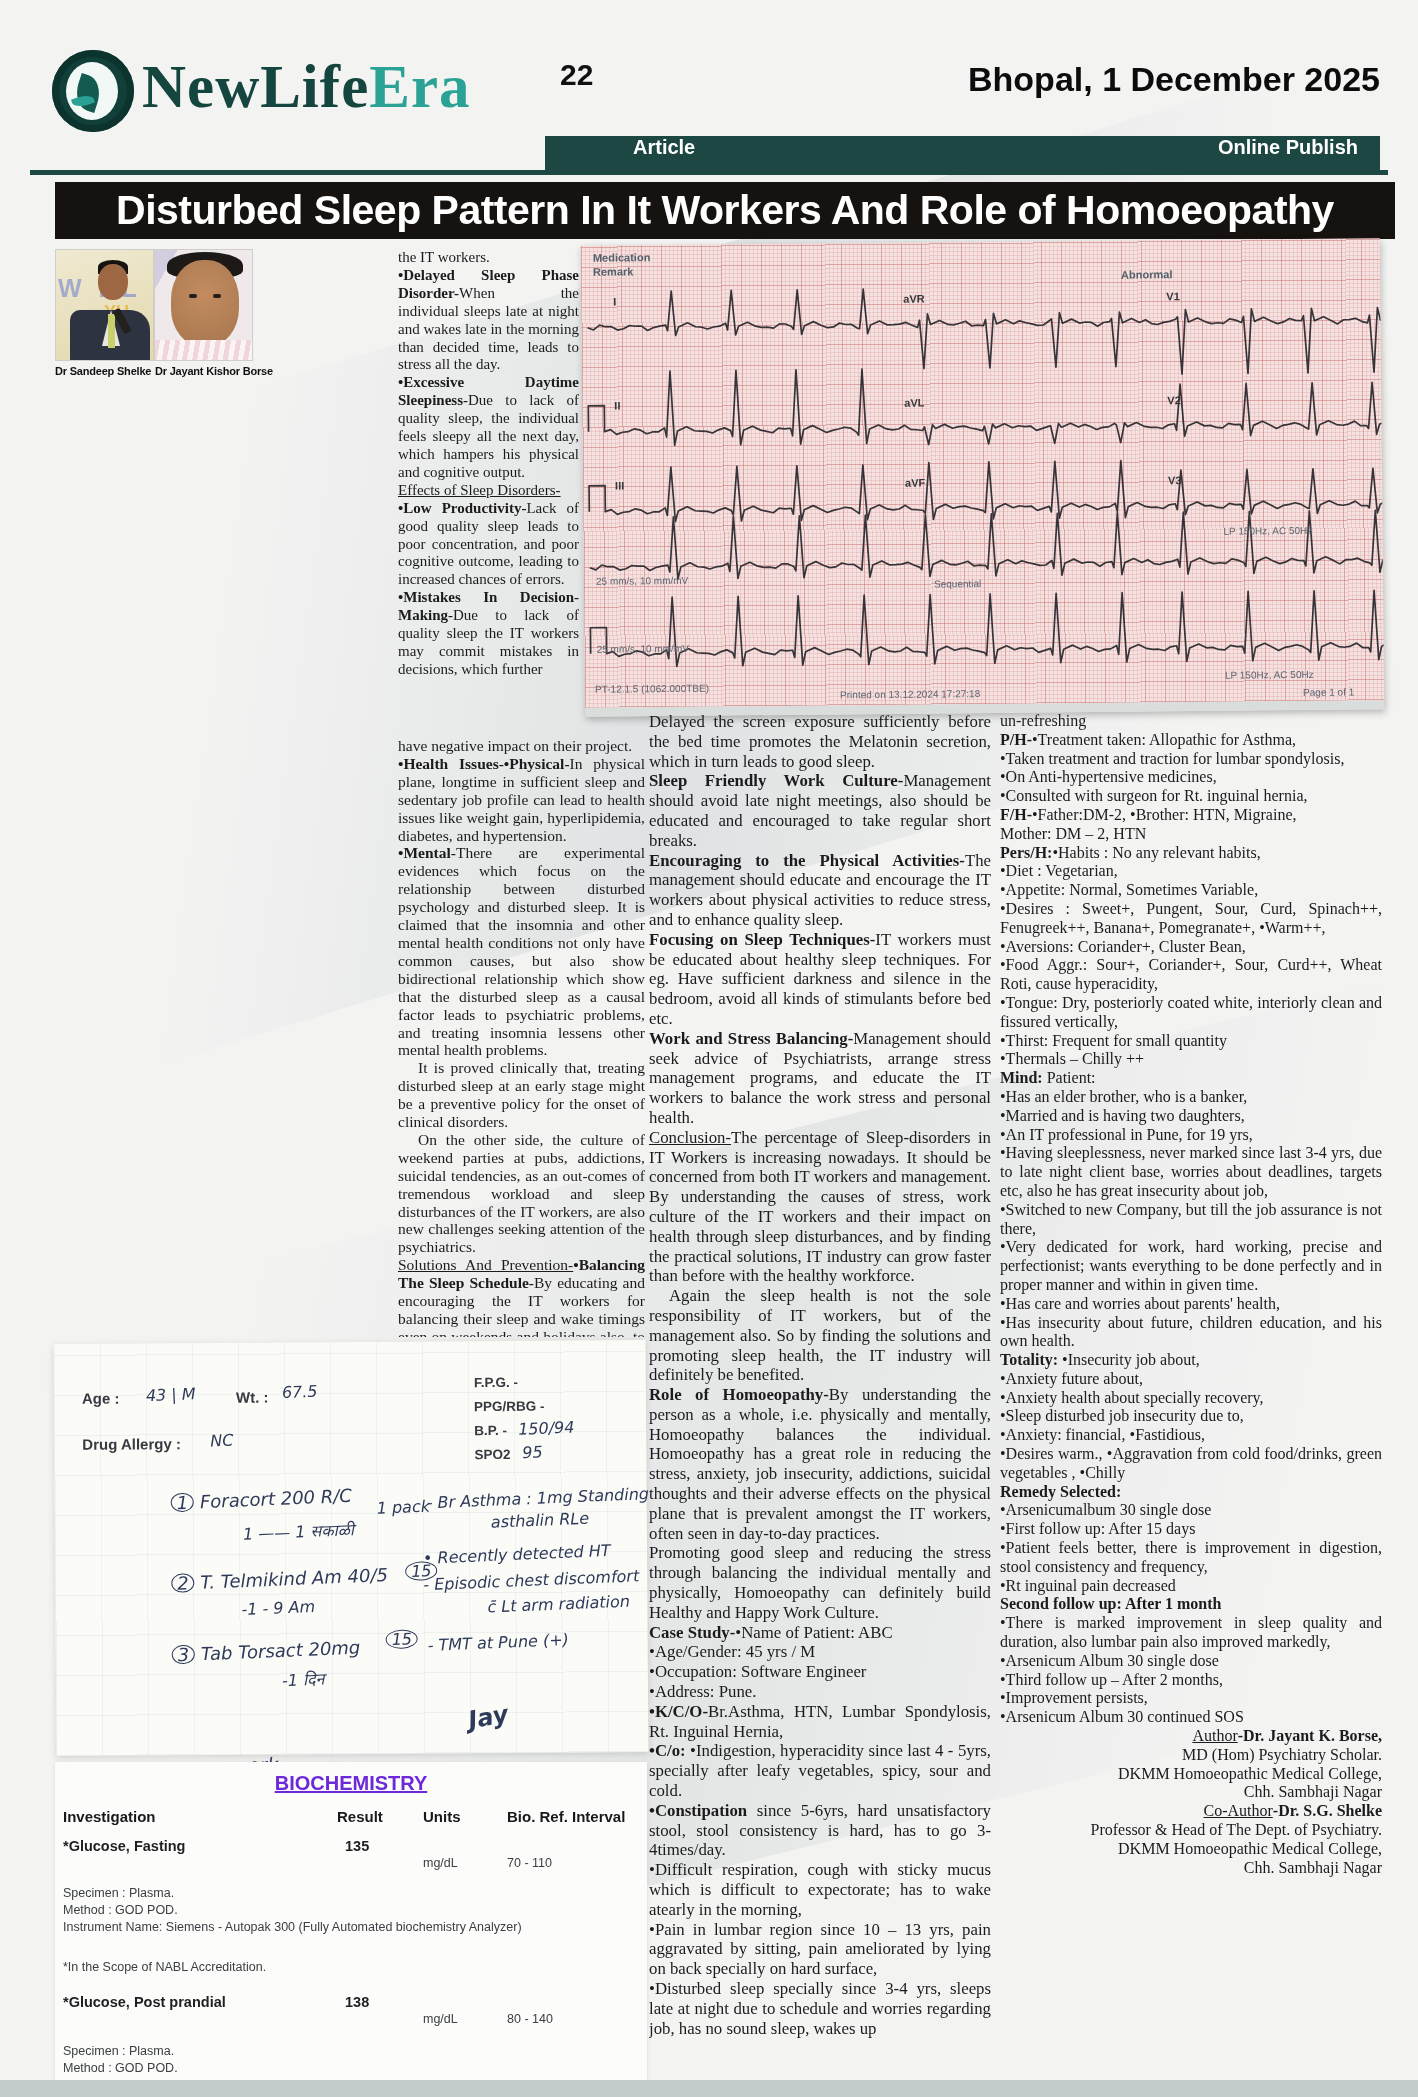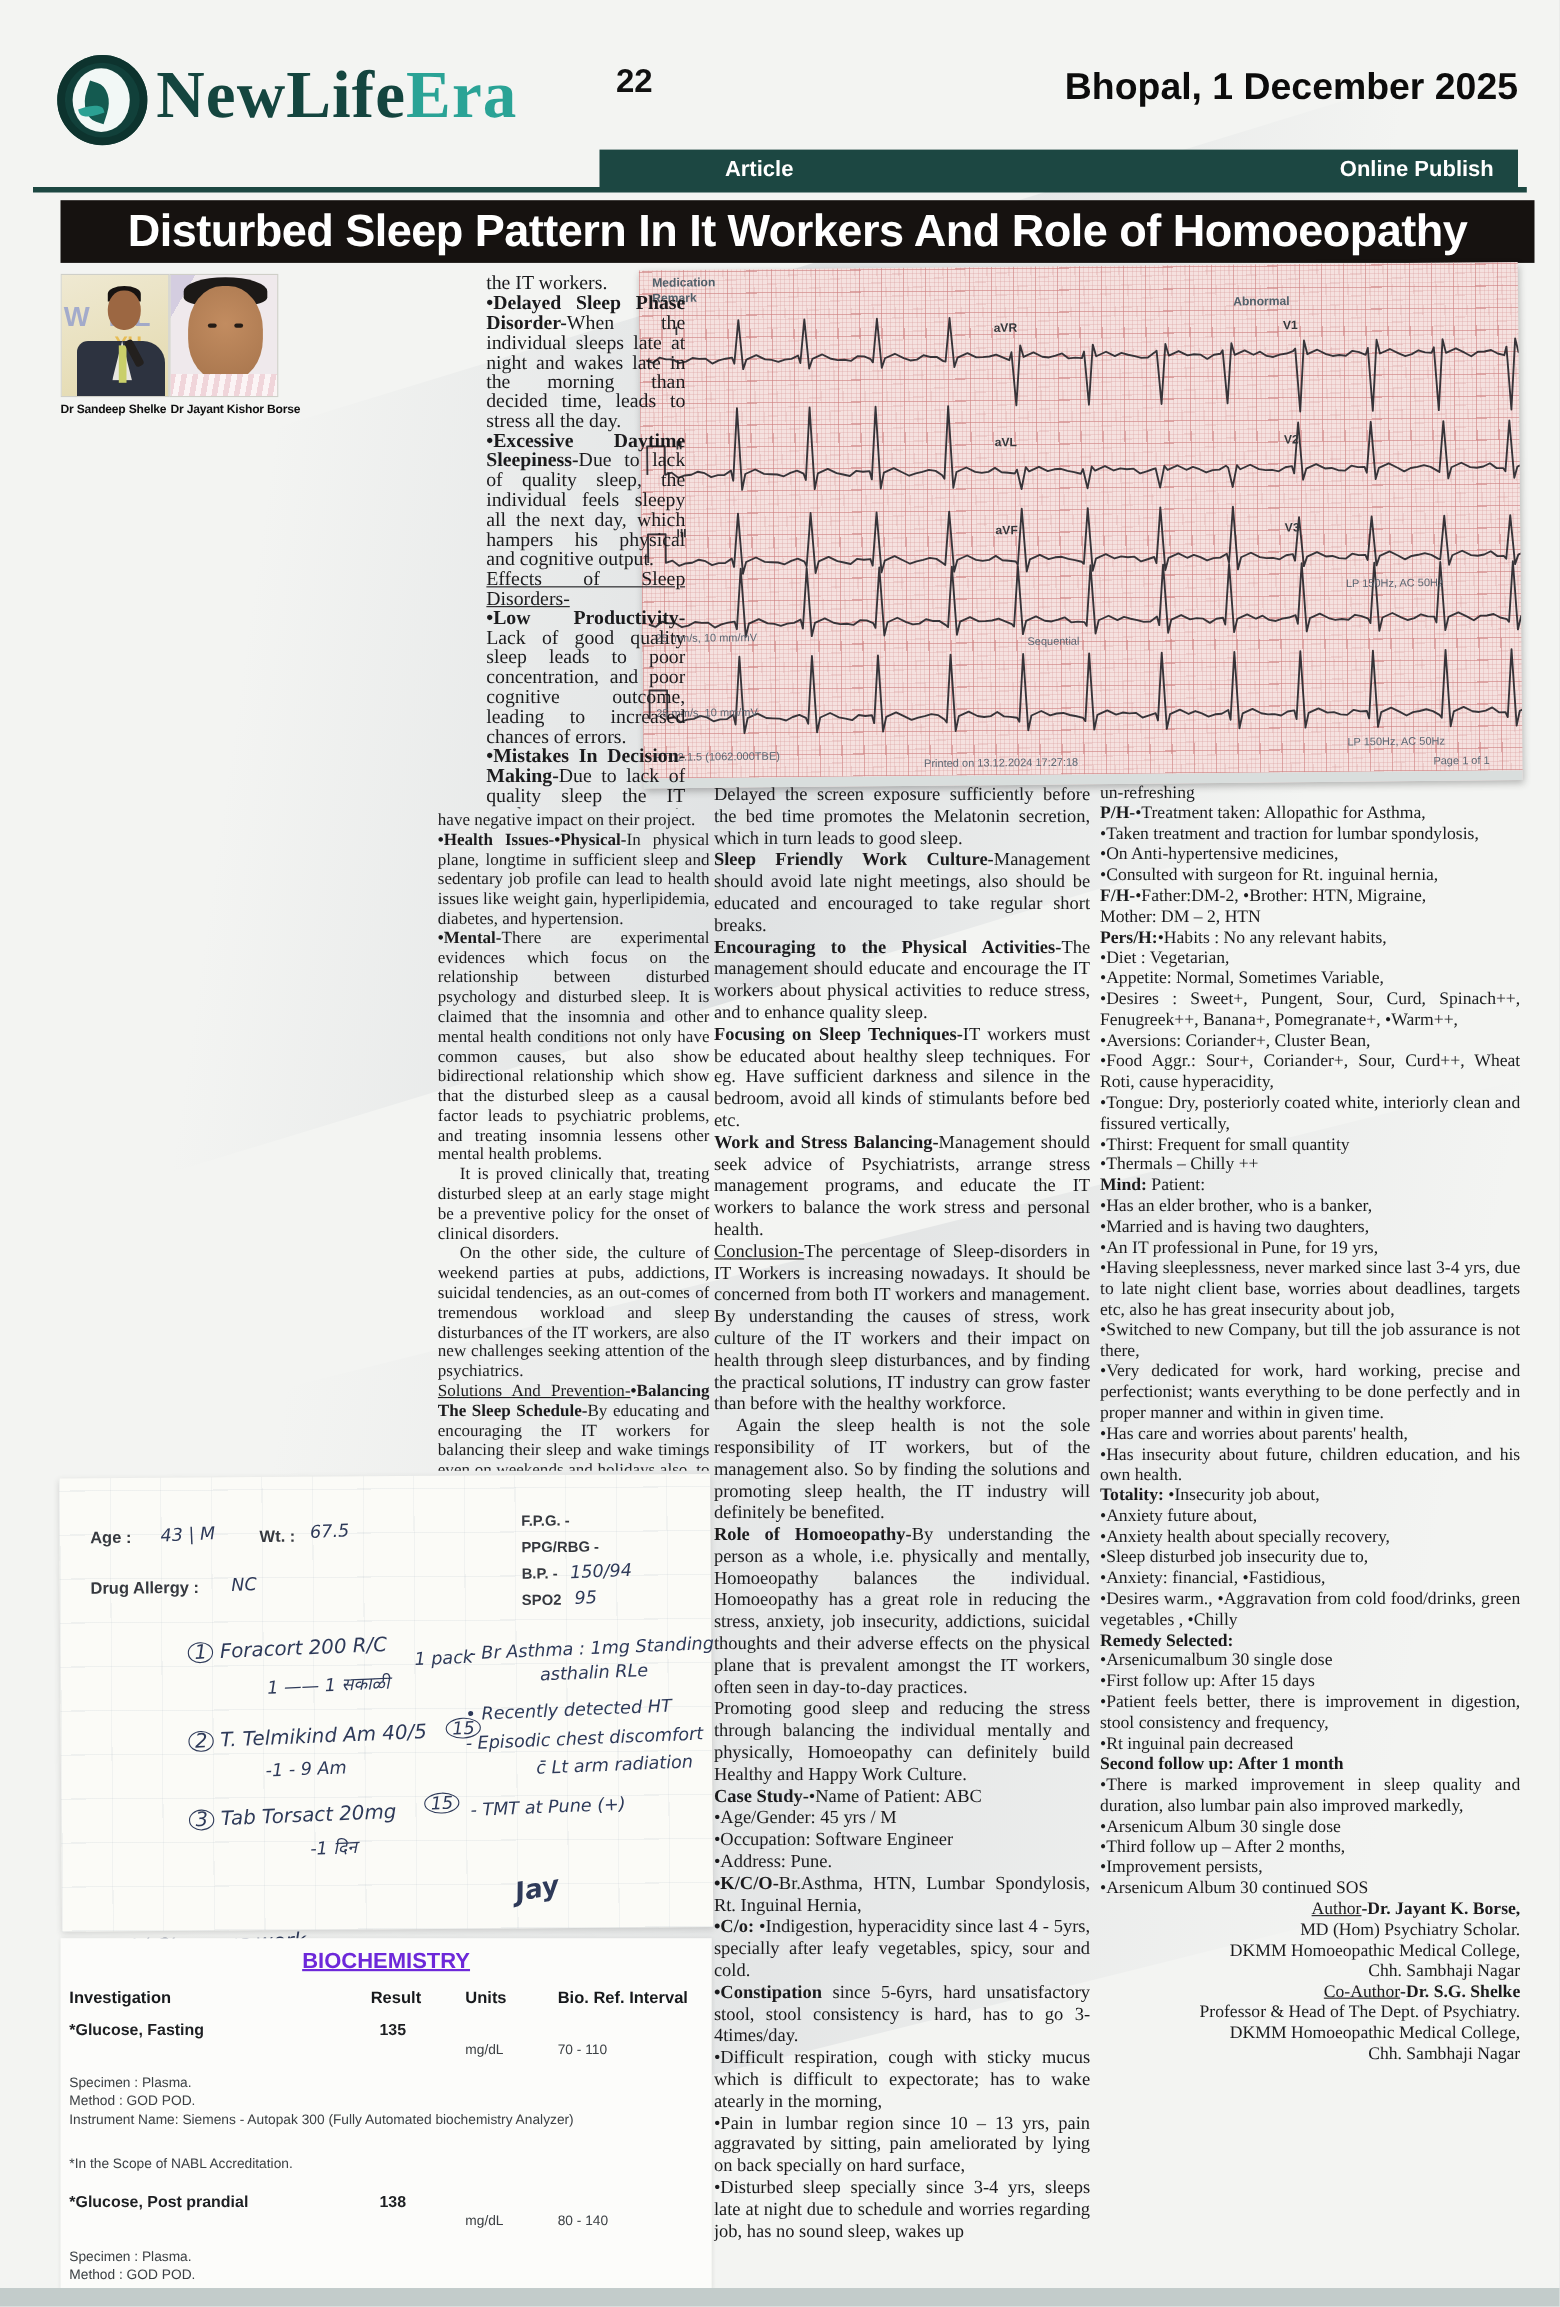--- a/index.html
+++ b/index.html
@@ -16,35 +16,35 @@
               box-shadow:inset 0 0 0 7px #0d332e;}
   .logo-inner{position:absolute;left:14px;top:12px;width:52px;height:58px;border-radius:50%;background:#f2f8f6;}
   .logo-leaf{position:absolute;left:24px;top:26px;width:24px;height:34px;background:#145a50;
              border-radius:0 70% 0 70%;transform:rotate(18deg);}
   .logo-leaf2{position:absolute;left:20px;top:46px;width:22px;height:10px;background:#2ba193;
              border-radius:0 70% 0 70%;transform:rotate(-18deg);}
   .brand{left:142px;top:52px;font-family:"Liberation Serif",serif;font-weight:700;font-size:61px;letter-spacing:1px;}
   .brand .nl{color:#14453f;} .brand .era{color:#2aa396;}
   .pageno{left:560px;top:58px;font:700 30px "Liberation Sans",sans-serif;color:#111;}
   .dateline{right:38px;top:60px;font:700 34px "Liberation Sans",sans-serif;color:#0c0c0c;}
-  .topbar{left:545px;top:136px;right:38px;height:36px;background:#1c4742;display:flex;align-items:center;
-          justify-content:space-between;padding:0 22px 0 114px;box-sizing:border-box;}
+  .topbar{left:545px;top:136px;right:38px;height:36px;background:#1c4742;display:flex;align-items:flex-start;
+          justify-content:space-between;padding:0 22px 0 88px;box-sizing:border-box;}
   .topbar span{font:700 20px "Liberation Sans",sans-serif;color:#fff;}
   .rule{left:30px;right:30px;top:170px;height:5px;background:#1c4742;}
   .title-bar{left:55px;right:23px;top:182px;height:57px;background:#161210;display:flex;align-items:center;justify-content:center;}
   .title-bar span{font:700 41px "Liberation Sans",sans-serif;color:#fff;letter-spacing:-.5px;white-space:nowrap;}
   
   .col{position:absolute;z-index:1;overflow:hidden;text-align:justify;}
   .blk{margin:0;}
   .blk.r{text-align:right;}
   .blk.ind{text-indent:20px;}
   .b{font-weight:700;}
   .u,.bu{text-decoration:underline;} .bu{font-weight:400;}
   .col1{left:55px;top:247px;width:332px;height:1092px;font-size:16.5px;line-height:18.6px;}
-  .col2a{left:398px;top:249px;width:181px;height:486px;font-size:18px;line-height:17.9px;margin-left:44px;}
+  .col2a{left:398px;top:249px;width:181px;height:486px;font-size:15px;line-height:17.9px;}
   .col2b{left:398px;top:737px;width:247px;height:600px;font-size:15.5px;line-height:17.9px;}
   .col3{left:649px;top:712px;width:342px;height:1376px;font-size:16.8px;line-height:19.8px;}
   .col4{left:1000px;top:712px;width:382px;height:1376px;font-size:16px;line-height:18.8px;}
   
   .photos{float:left;width:208px;margin:2px 8px 2px 0;}
   .photo{position:relative;display:inline-block;width:99px;height:112px;overflow:hidden;vertical-align:top;border:1px solid #cfcfc8;box-sizing:border-box;}
   .photo1{background:linear-gradient(160deg,#efe9d2,#e3d9ad);}
   .p1-letters{position:absolute;left:2px;top:24px;font:700 25px "Liberation Sans",sans-serif;color:rgba(104,124,205,.55);letter-spacing:5px;}
   .p1-letters2{position:absolute;left:48px;top:52px;font:700 18px "Liberation Sans",sans-serif;color:rgba(230,180,60,.8);}
   .p1-head{position:absolute;left:42px;top:14px;width:30px;height:36px;border-radius:48%;background:#9c6742;}

